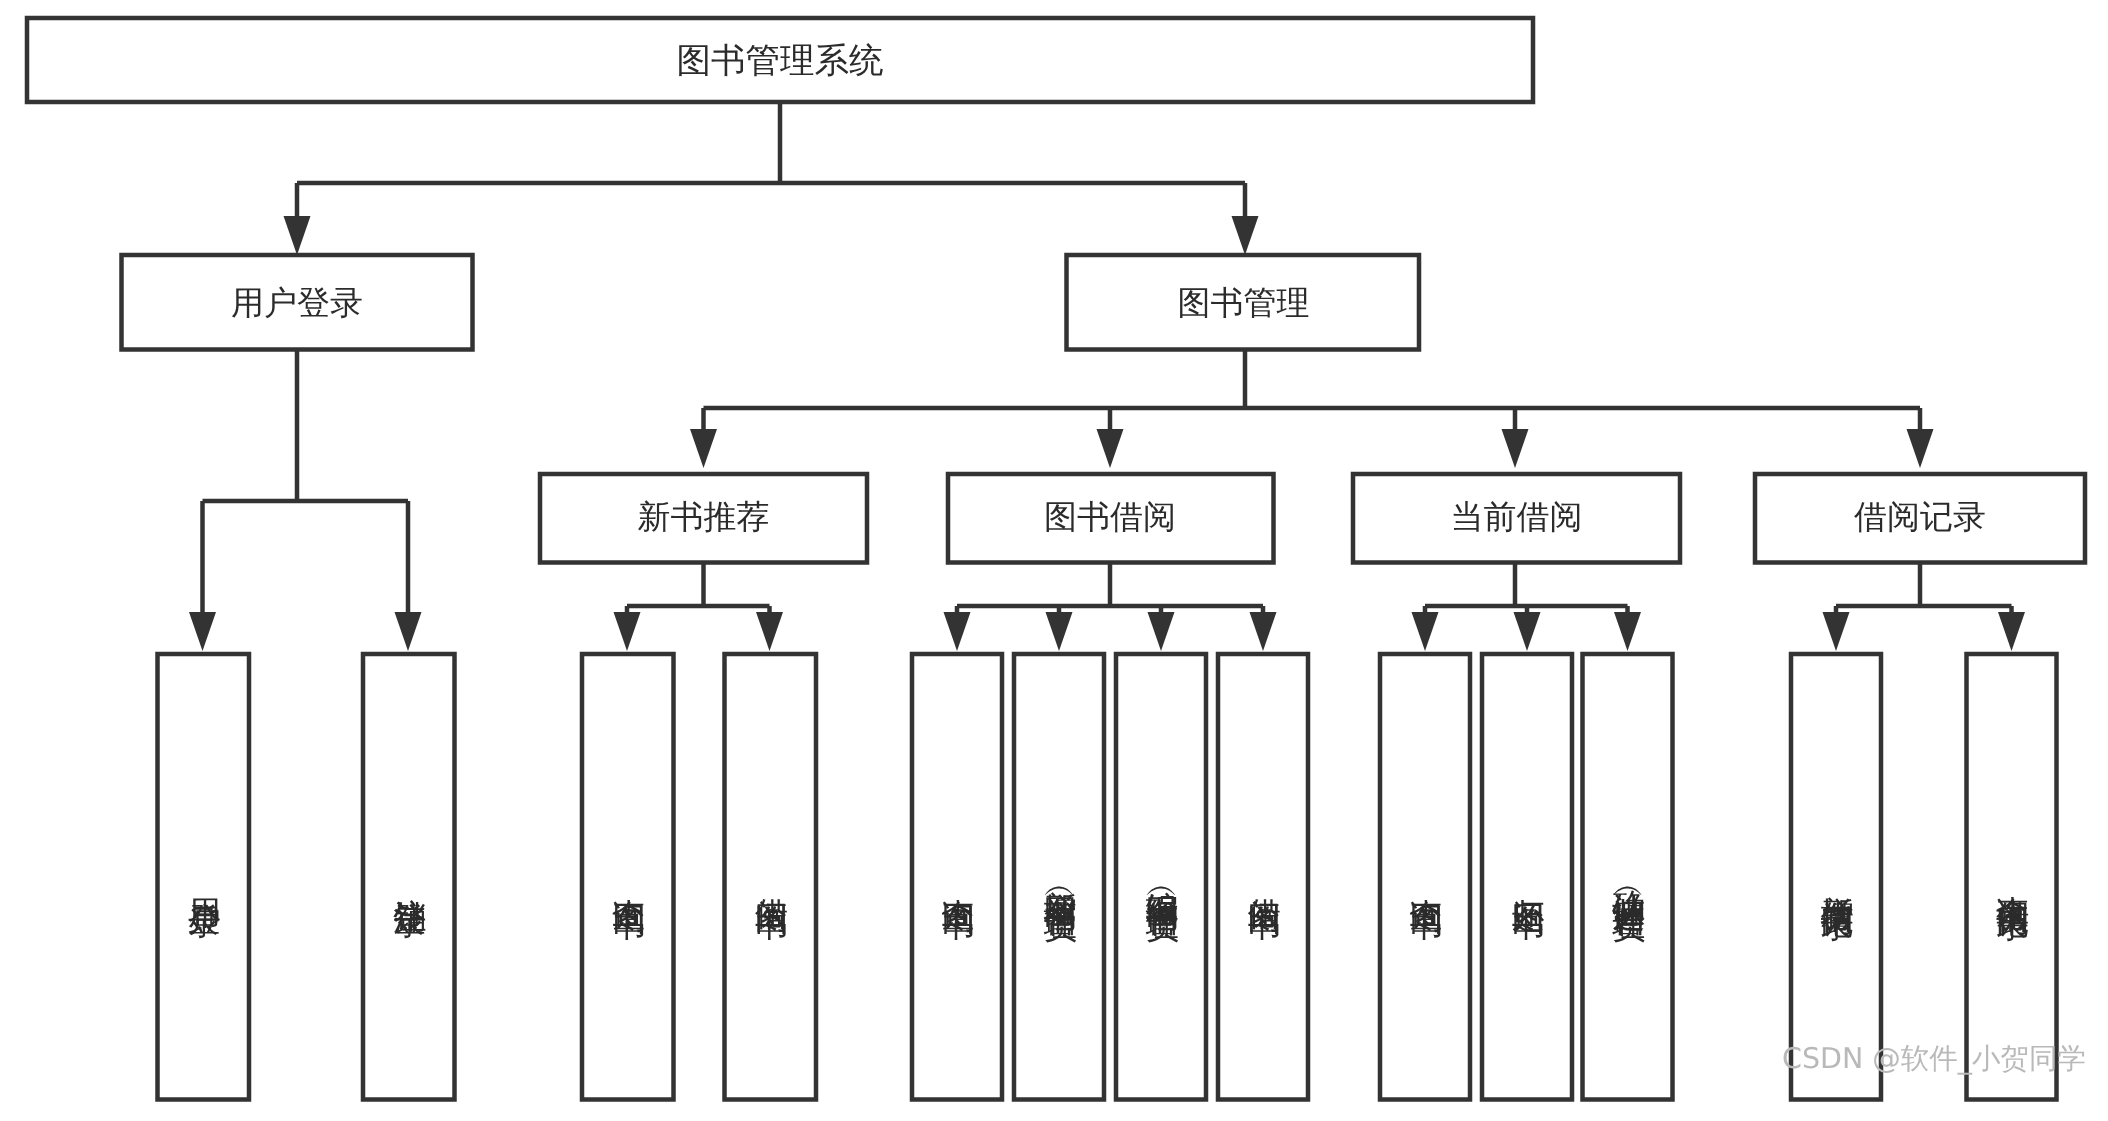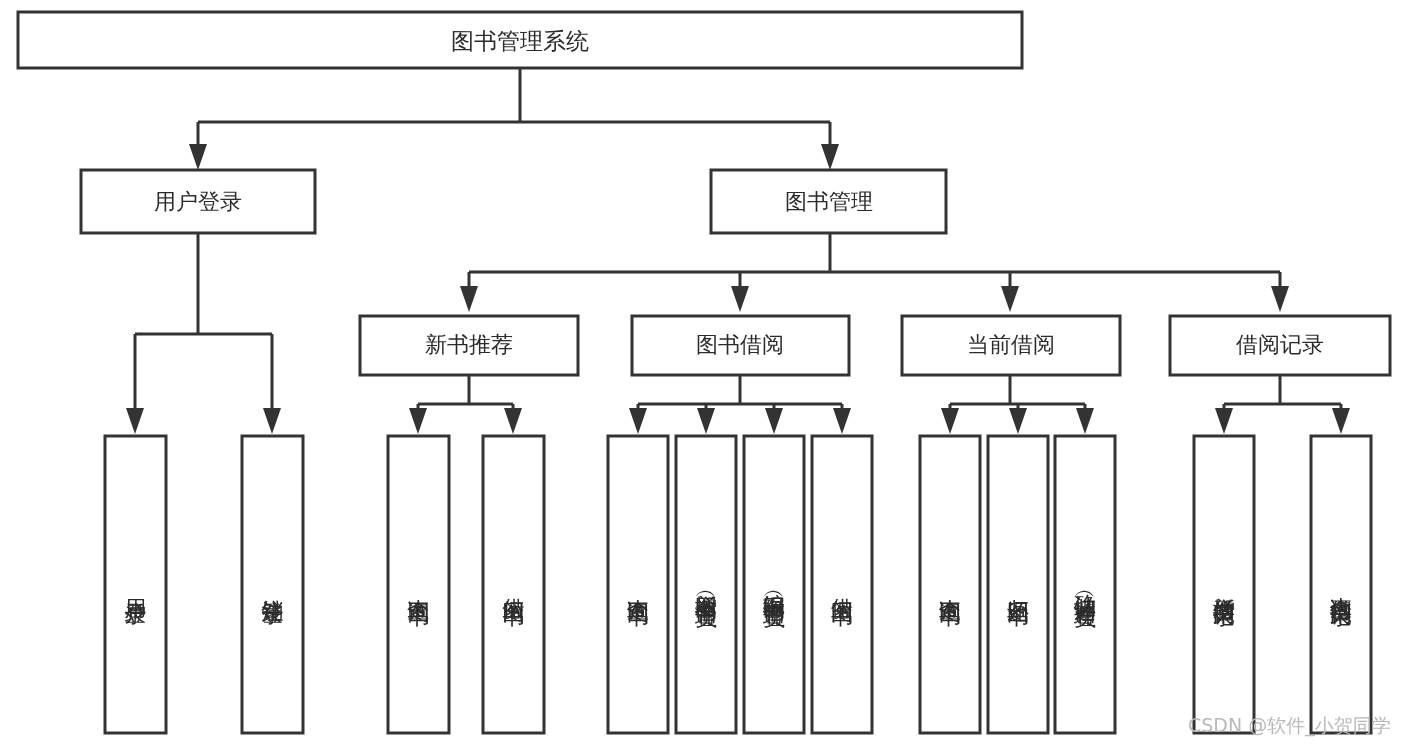--- a/index.html
+++ b/index.html
@@ -64,21 +64,21 @@
     font-size: 22px;
     line-height: 1.08;
     color: #2b2b2b;
     letter-spacing: 2px;
     white-space: nowrap;
     text-align: center;
   }
   .watermark {
     position: absolute;
     left: 1188px;
-    top: 713px;
+    top: 693px;
     font-family: "DejaVu Sans", "Liberation Sans", sans-serif;
     font-size: 19px;
     color: #b9b9b9;
     white-space: nowrap;
     pointer-events: none;
     text-align: center;
   }
 </style>
 </head>
 <body>

